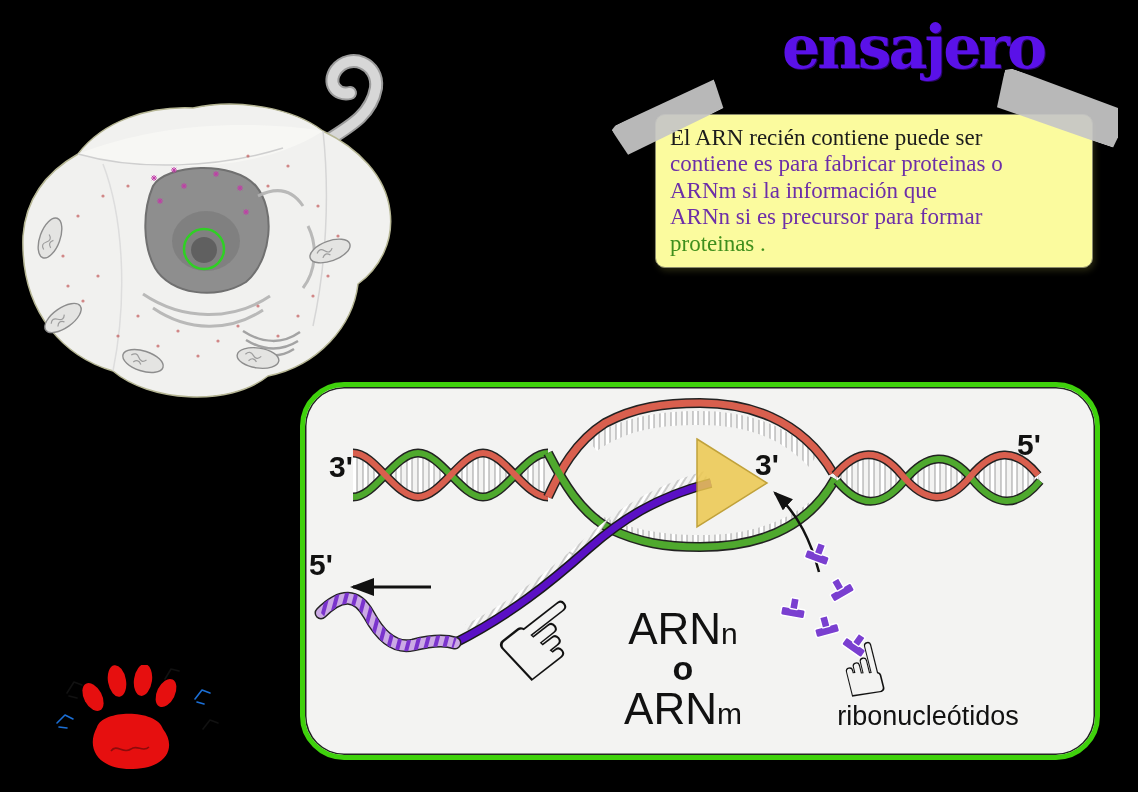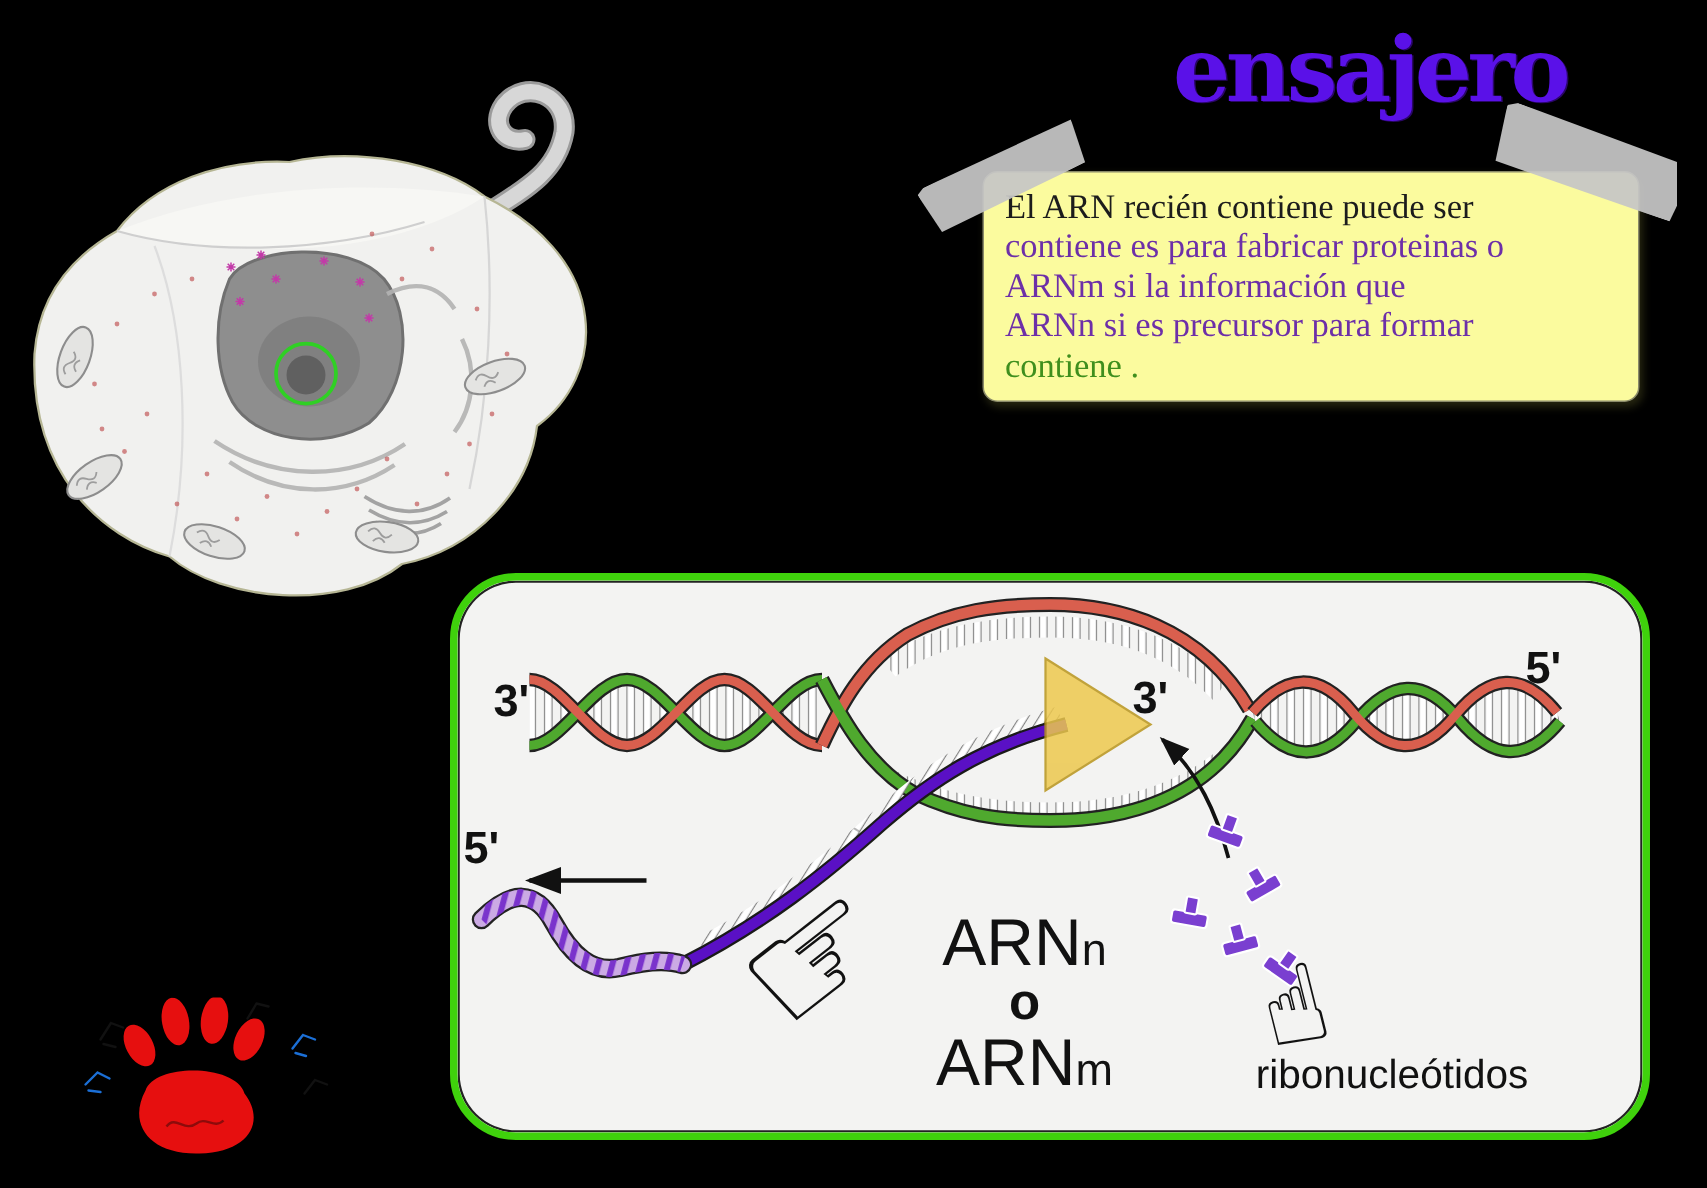--- a/index.html
+++ b/index.html
@@ -133,21 +133,21 @@
     </svg>
   </div>
 
   <div class="title">ensajero</div>
 
   <div class="note">
     <div class="l-dark">El ARN recién contiene puede ser</div>
     <div class="l-purple">contiene es para fabricar proteinas o</div>
     <div class="l-purple">ARNm si la información que</div>
     <div class="l-purple">ARNn si es precursor para formar</div>
-    <div class="l-green">contiene .</div>
+    <div class="l-green">proteinas .</div>
   </div>
   <div class="tape tape-l"></div>
   <div class="tape tape-r"></div>
 
   <div class="panel">
     <svg class="dna" width="790" height="368" viewBox="0 0 790 368">
       <defs>
         <pattern id="rungW" width="11" height="400" patternUnits="userSpaceOnUse">
           <rect x="3" width="5" height="400" fill="#ffffff" stroke="#777" stroke-width="0.7"></rect>
         </pattern>

